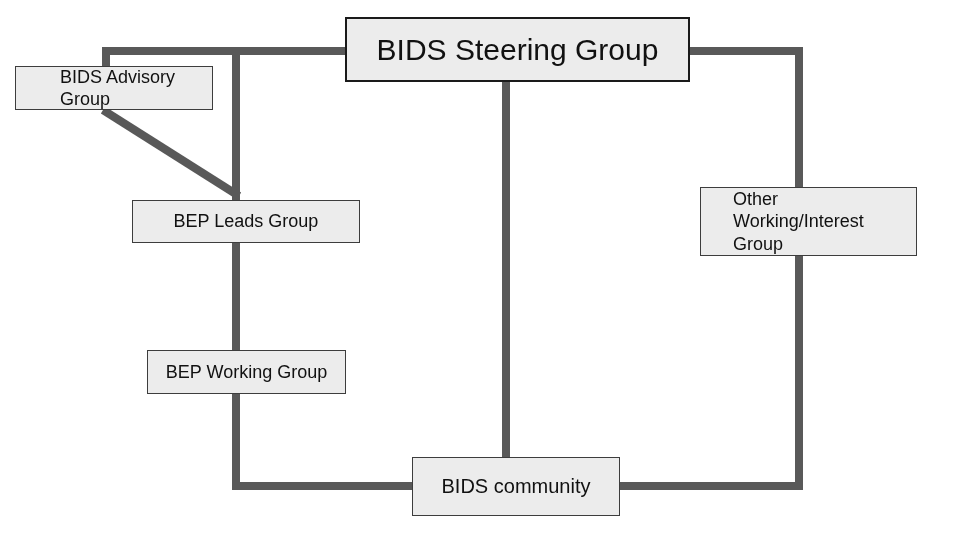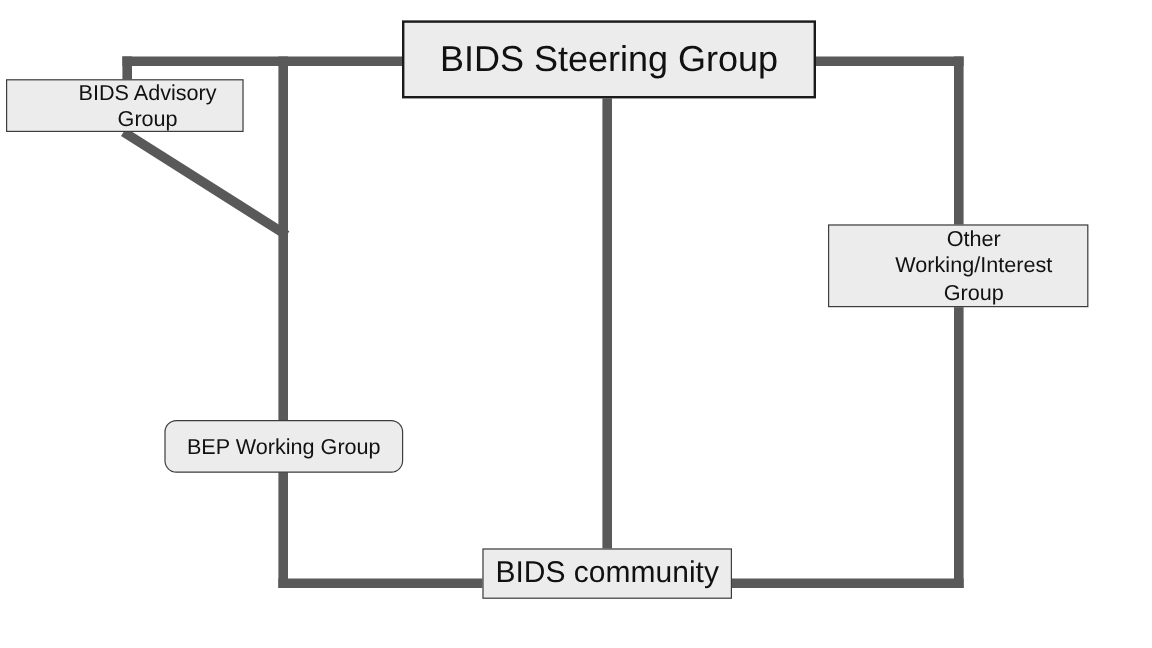--- a/index.html
+++ b/index.html
@@ -38,57 +38,59 @@
   .node {
     position: absolute;
     z-index: 2;
     box-sizing: border-box;
     background: var(--box-fill);
     border: 1px solid var(--box-border);
     color: var(--text);
     display: flex;
     align-items: center;
     justify-content: center;
-    text-align: center;
+    text-align: left;
     padding: 0 6px;
     line-height: 1.25;
+    margin-left: 10px;
   }
   #node-steering {
     left: 335px; top: 17px; width: 345px; height: 65px;
     font-size: 30px;
     border-width: 2px;
     border-color: var(--title-box-border);
   }
   #node-advisory    { left: 5px;   top: 66px;  width: 198px; height: 44px; font-size: 18px; padding-left: 44px; }
   #node-bep-leads   { left: 122px; top: 200px; width: 228px; height: 43px; font-size: 18px; }
   #node-maintainers { left: 391px; top: 200px; width: 229px; height: 43px; font-size: 18px; }
   #node-other       { left: 690px; top: 187px; width: 217px; height: 69px; font-size: 18px; padding-left: 32px; }
-  #node-bep-working { left: 137px; top: 350px; width: 199px; height: 44px; font-size: 18px; border-radius: 10px; }
+  #node-bep-working { left: 137px; top: 350px; width: 199px; height: 44px; font-size: 18px; }
   #node-contributors{ left: 391px; top: 350px; width: 229px; height: 44px; font-size: 18px; }
-  #node-community   { left: 402px; top: 457px; width: 208px; height: 42px; font-size: 25px; }
+  #node-community   { left: 402px; top: 457px; width: 208px; height: 59px; font-size: 20px; }
 </style>
 </head>
 <body>
 
 <div id="canvas">
 
   <svg id="connectors" viewBox="0 0 960 540" xmlns="http://www.w3.org/2000/svg">
     <line x1="102" y1="51" x2="803" y2="51"></line>
     <line x1="106" y1="47" x2="106" y2="67"></line>
     <line x1="236" y1="47" x2="236" y2="490"></line>
     <line x1="506" y1="51" x2="506" y2="460"></line>
     <line x1="799" y1="47" x2="799" y2="490"></line>
     <line x1="232" y1="486" x2="803" y2="486"></line>
     <line x1="103" y1="110" x2="239" y2="196"></line>
   </svg>
 
   <div class="node" id="node-steering">BIDS Steering Group</div>
 
   <div class="node" id="node-advisory">BIDS Advisory Group</div>
 
+  <div class="node" id="node-bep-leads">BEP Leads Group</div>
 
 
   <div class="node" id="node-other">Other Working/Interest Group</div>
 
   <div class="node" id="node-bep-working">BEP Working Group</div>
 
 
   <div class="node" id="node-community">BIDS community</div>
 
 </div>

